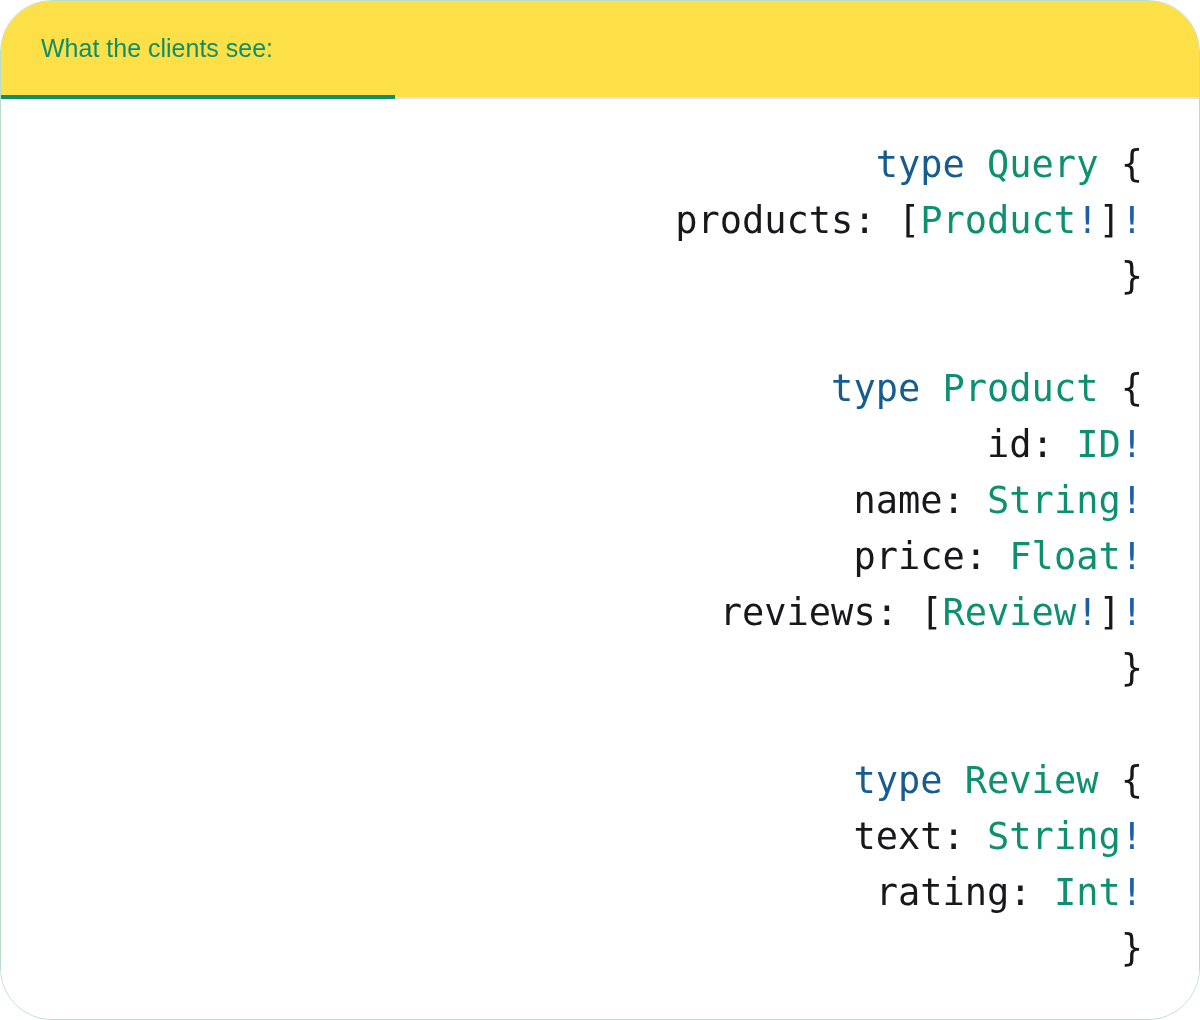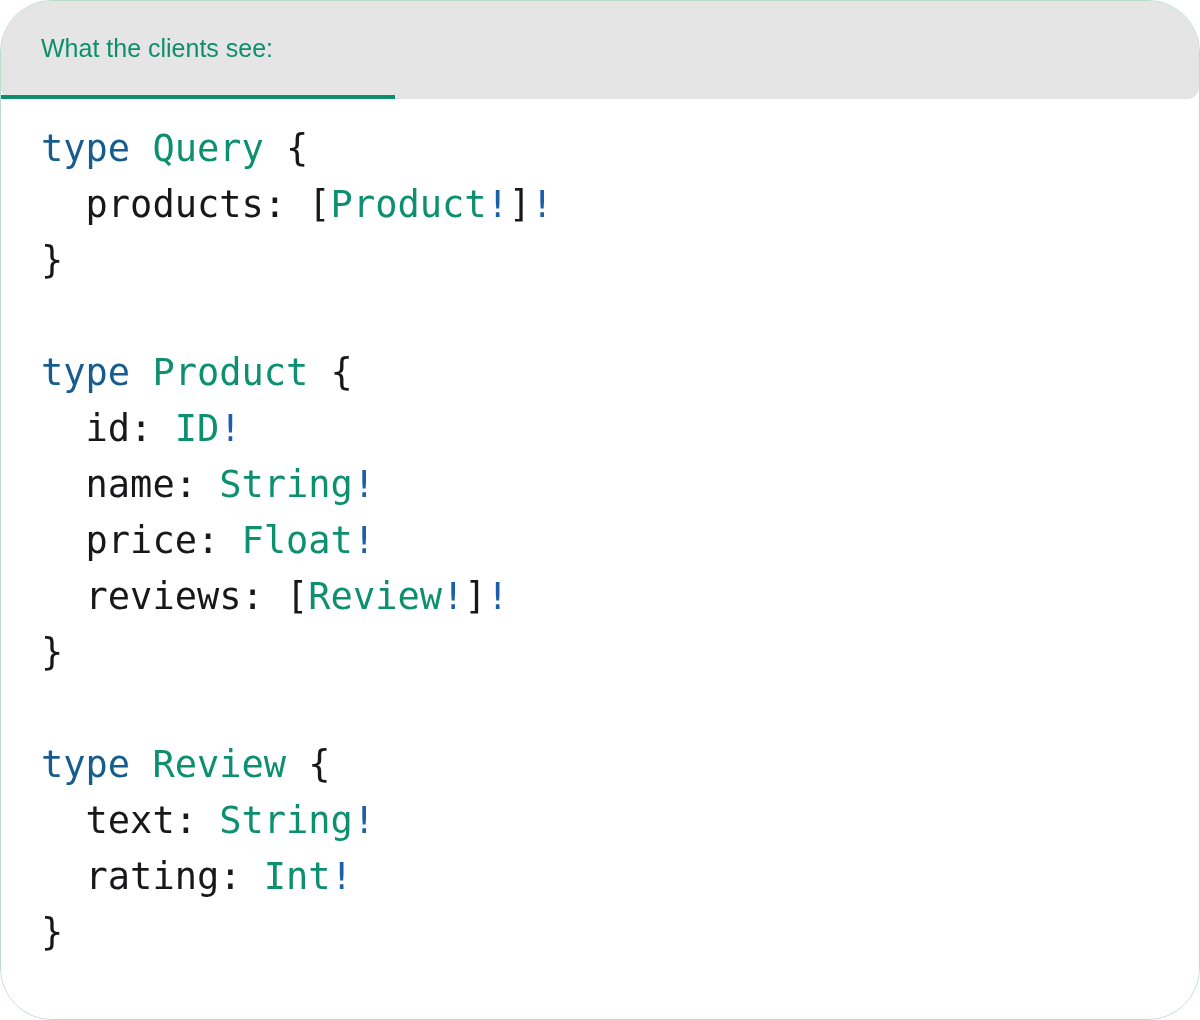--- a/index.html
+++ b/index.html
@@ -25,24 +25,23 @@
     background: #ffffff;
     border: 1px solid #b9ddcb;
     border-radius: 52px;
     overflow: hidden;
   }
 
   
   .tabstrip {
     position: relative;
     height: 98px;
-    background: #e5e5e5;
+    background: #fde047;
     border-bottom: 2px solid #e3e3e3;
     box-sizing: border-box;
-    border-radius: 12px;
   }
   .tab {
     position: absolute;
     left: 0;
     top: 0;
     width: 394px;
     height: 98px;
     box-sizing: border-box;
     padding: 0 0 0 40px;
     display: flex;
@@ -60,28 +59,29 @@
 
   
   .code-body {
     position: relative;
     background: #ffffff;
     padding: 22px 0 0 0;
     height: 920px;
     box-sizing: border-box;
   }
   pre.code {
-    margin: 0;
+    margin: 16px;
     padding: 0 40px;
     font-family: "DejaVu Sans Mono", monospace;
     font-size: 37px;
     line-height: 56px;
     color: #18181b;
     white-space: pre;
     tab-size: 2;
+    text-align: right;
   }
   .k   { color: #175c8e; }  
   .t   { color: #0d9070; }  
   .p   { color: #18181b; }  
   .b   { color: #1c5fa8; }  
 </style>
 </head>
 <body>
 
 <div class="card">

